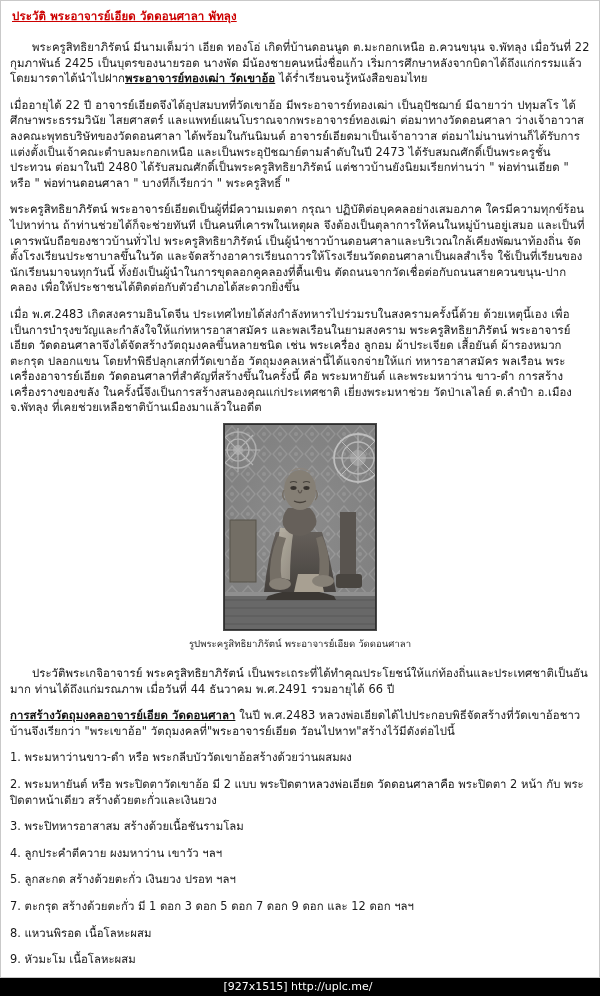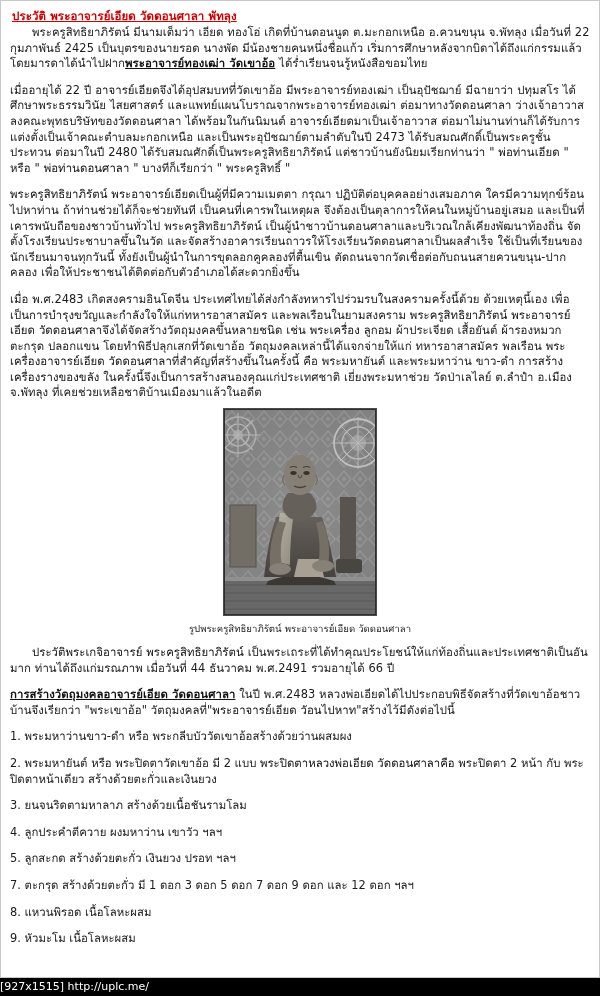--- a/index.html
+++ b/index.html
@@ -55,21 +55,21 @@
   p.para {
     margin: 0 0 11px 0;
     font-size: 11.4px;
     line-height: 15.6px;
     color: #1a1a1a;
     text-align: left;
     letter-spacing: 0.05px;
     word-spacing: 0.2px;
   }
   p.para.tight { margin-bottom: 0; }
-  p.first-para { text-indent: 22px; margin-top: 1px; }
+  p.first-para { text-indent: 22px; margin-top: 16px; }
 
   .b { font-weight: normal; color: #111111; }
   .bu { font-weight: bold; color: #111111; text-decoration: underline; }
 
   
   .photo-wrap {
     text-align: center;
     margin: 7px 0 0 0;
   }
   .photo {
@@ -108,21 +108,21 @@
     position: absolute;
     left: 0;
     top: 978px;
     width: 600px;
     height: 18px;
     background: #000000;
     color: #ffffff;
     font-family: "DejaVu Sans", "Liberation Sans", sans-serif;
     font-size: 11px;
     line-height: 18px;
-    text-align: left;
+    text-align: center;
     box-sizing: border-box;
     padding-right: 4px;
     white-space: nowrap;
   }
   #status-bar .dims { letter-spacing: 0px; }
   #status-bar .url { letter-spacing: 0px; }
 </style>
 </head>
 <body>
 
@@ -253,21 +253,21 @@
       </p>
 
       <ol class="items">
         <li>
           <span>1.</span><span> พระมหาว่านขาว-ดำ หรือ พระกลีบบัววัดเขาอ้อสร้างด้วยว่านผสมผง</span><span class="b"></span><span></span>
         </li>
         <li>
           <span>2.</span><span> พระมหายันต์ หรือ พระปิดตาวัดเขาอ้อ มี 2 แบบ </span><span class="b">พระปิดตาหลวงพ่อเอียด วัดดอนศาลาคือ</span><span> พระปิดตา 2 หน้า กับ พระปิดตาหน้าเดียว สร้างด้วยตะกั่วและเงินยวง</span>
         </li>
         <li>
-          <span>3.</span><span> ยนจนริดตามหาลาภ สร้างด้วยเนื้อชันรามโลม</span><span class="b"></span><span></span>
+          <span>3.</span><span> พระปิทหารอาสาสม สร้างด้วยเนื้อชันรามโลม</span><span class="b"></span><span></span>
         </li>
         <li>
           <span>4.</span><span> ลูกประคำตีควาย ผงมหาว่าน เขาวัว ฯลฯ</span><span class="b"></span><span></span>
         </li>
         <li>
           <span>5.</span><span> ลูกสะกด สร้างด้วยตะกั่ว เงินยวง ปรอท ฯลฯ</span><span class="b"></span><span></span>
         </li>
         <li>
           <span>7.</span><span> ตะกรุด สร้างด้วยตะกั่ว มี 1 ดอก 3 ดอก 5 ดอก 7 ดอก 9 ดอก และ 12 ดอก ฯลฯ</span><span class="b"></span><span></span>
         </li>

